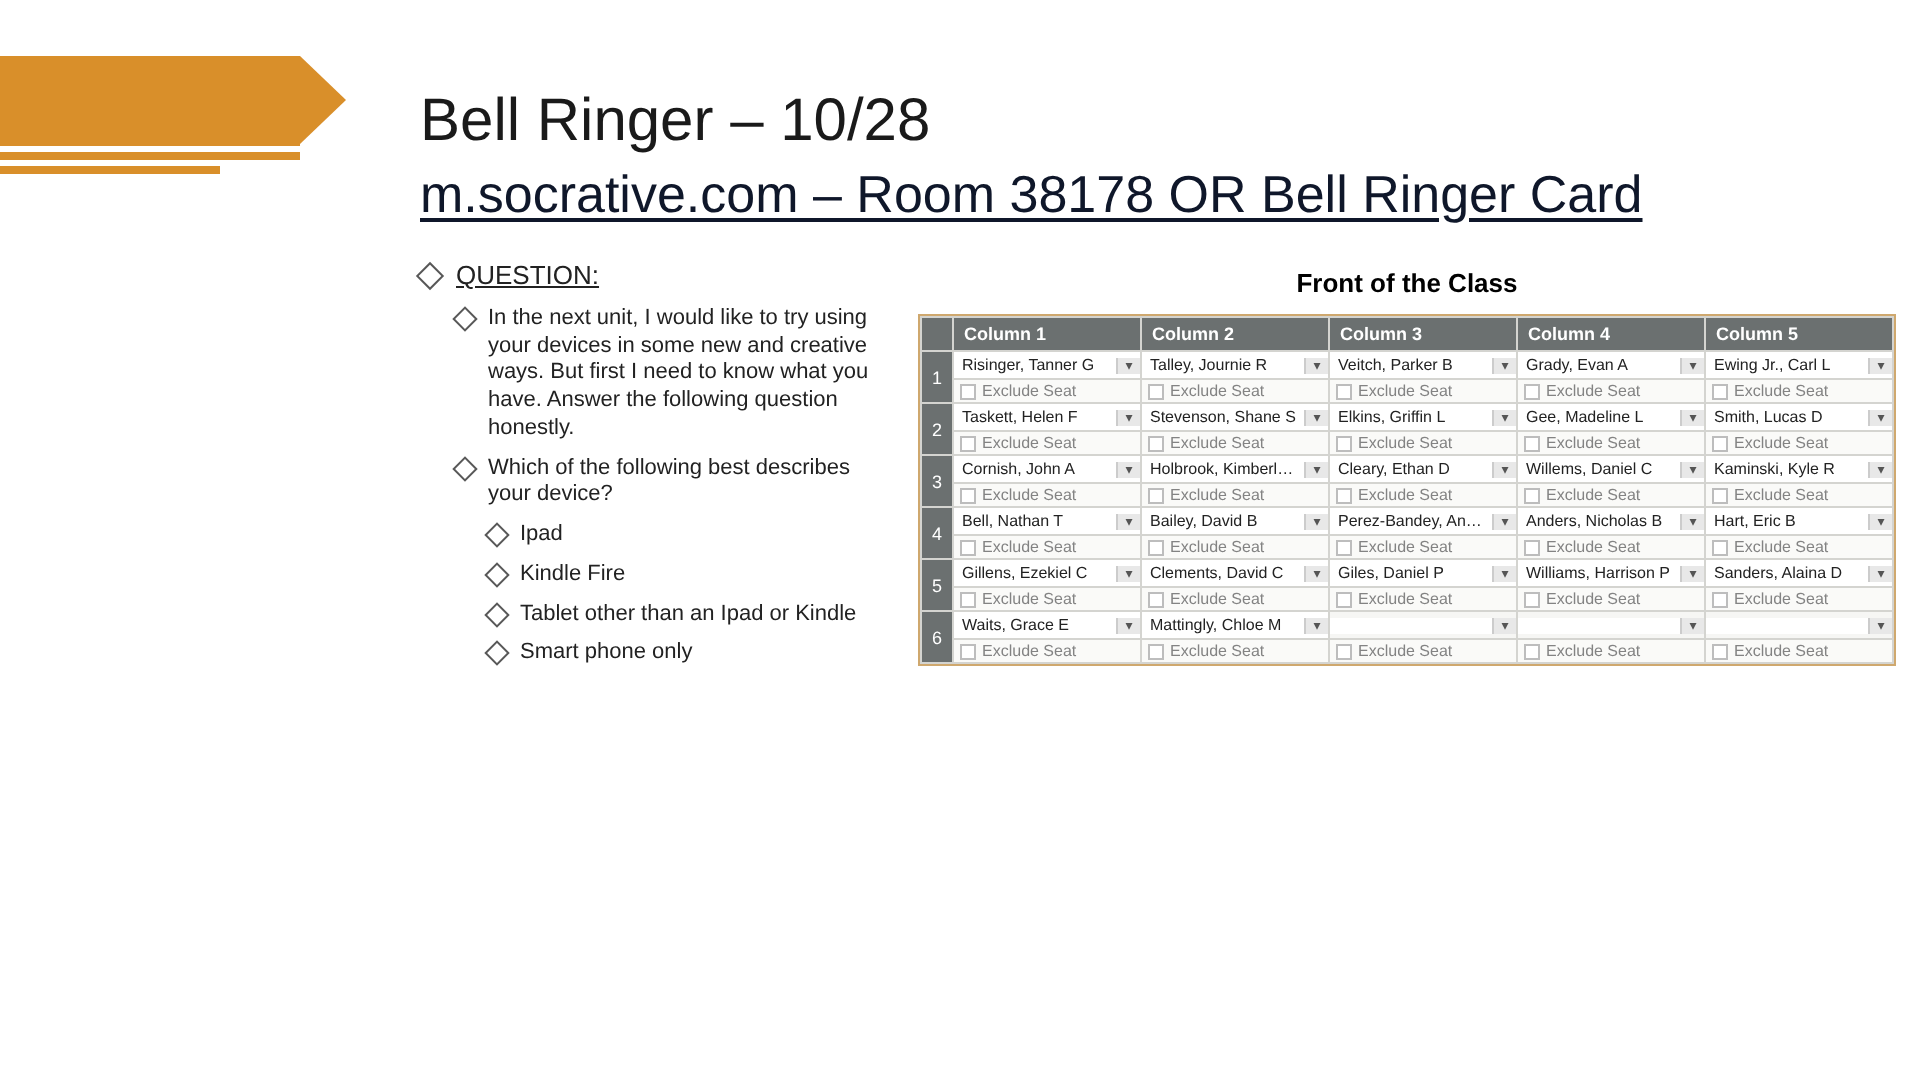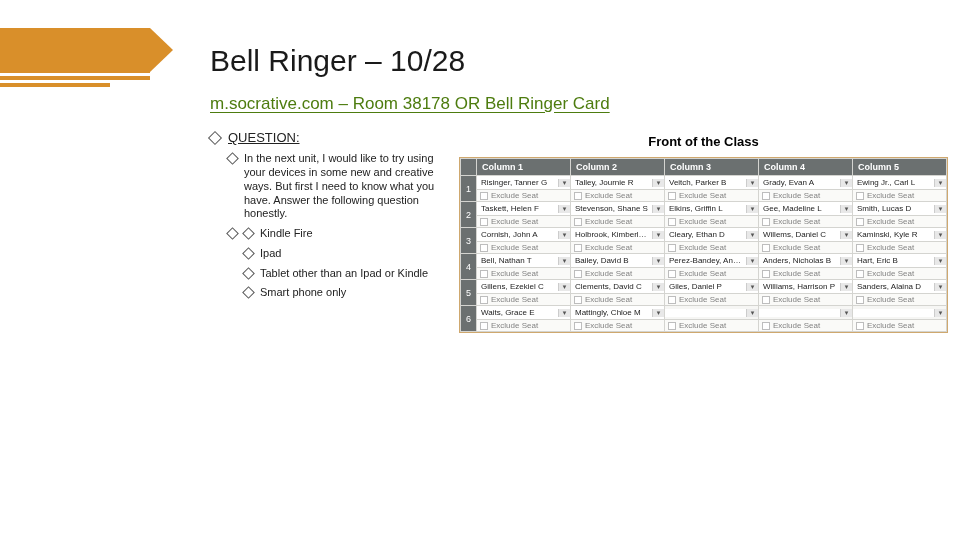--- a/index.html
+++ b/index.html
@@ -10,21 +10,21 @@
   .ribbon { position: absolute; top: 0; left: 0; width: 100%; height: 45px; background: #d98f2a; }
   .arrow { position: absolute; top: 0; right: -23px; width: 0; height: 0;
            border-top: 22.5px solid transparent; border-bottom: 22.5px solid transparent;
            border-left: 23px solid #d98f2a; }
   .stripe1 { position: absolute; top: 45px; left: 0; width: 100%; height: 3px; background: #fff; }
   .stripe2 { position: absolute; top: 48px; left: 0; width: 100%; height: 4px; background: #d98f2a; }
   .stripe3 { position: absolute; top: 52px; left: 0; width: 100%; height: 3px; background: #fff; }
   .stripe4 { position: absolute; top: 55px; left: 0; width: 110px; height: 4px; background: #d98f2a; }
   .title-block { position: absolute; top: 44px; left: 210px; right: 24px; }
   .title { font-size: 30px; font-weight: 400; color: #1a1a1a; margin: 0; }
-  .subtitle { font-size: 17px; color: #4d7c0f; margin: 16px 0 0 0; text-decoration: underline; text-underline-offset: 3px; }
+  .subtitle { font-size: 26px; color: #0f172a; margin: 4px 0 0 0; text-decoration: underline; text-underline-offset: 3px; }
 
   
   .body { position: absolute; top: 130px; left: 210px; right: 12px; bottom: 12px; display: flex; }
   .left-col { width: 235px; font-size: 11px; line-height: 1.25; color: #222; }
   .right-col { flex: 1; margin-left: 14px; }
 
   .bullet-list { list-style: none; margin: 0; padding: 0; }
   .bullet-list > li { position: relative; padding-left: 18px; margin-bottom: 8px; }
   .bullet-list > li::before {
     content: ""; position: absolute; left: 0; top: 3px; width: 8px; height: 8px;
@@ -67,23 +67,24 @@
 </div>
 
 <div class="body">
   <div class="left-col">
     <ul class="bullet-list">
       <li>
         <span class="question-head">QUESTION:</span>
         <ul class="bullet-list nested">
           <li>In the next unit, I would like to try using your devices in some new and creative ways.  But first I need to know what you have.  Answer the following question honestly.</li>
           <li>
+            <span>Which of the following best describes your device?</span>
             <ul class="bullet-list nested" id="choices">
+                <li>Ipad</li>
                 <li>Kindle Fire</li>
-                <li>Ipad</li>
                 <li>Tablet other than an Ipad or Kindle</li>
                 <li>Smart phone only</li>
               </ul>
           </li>
         </ul>
       </li>
     </ul>
   </div>
 
   <div class="right-col">

